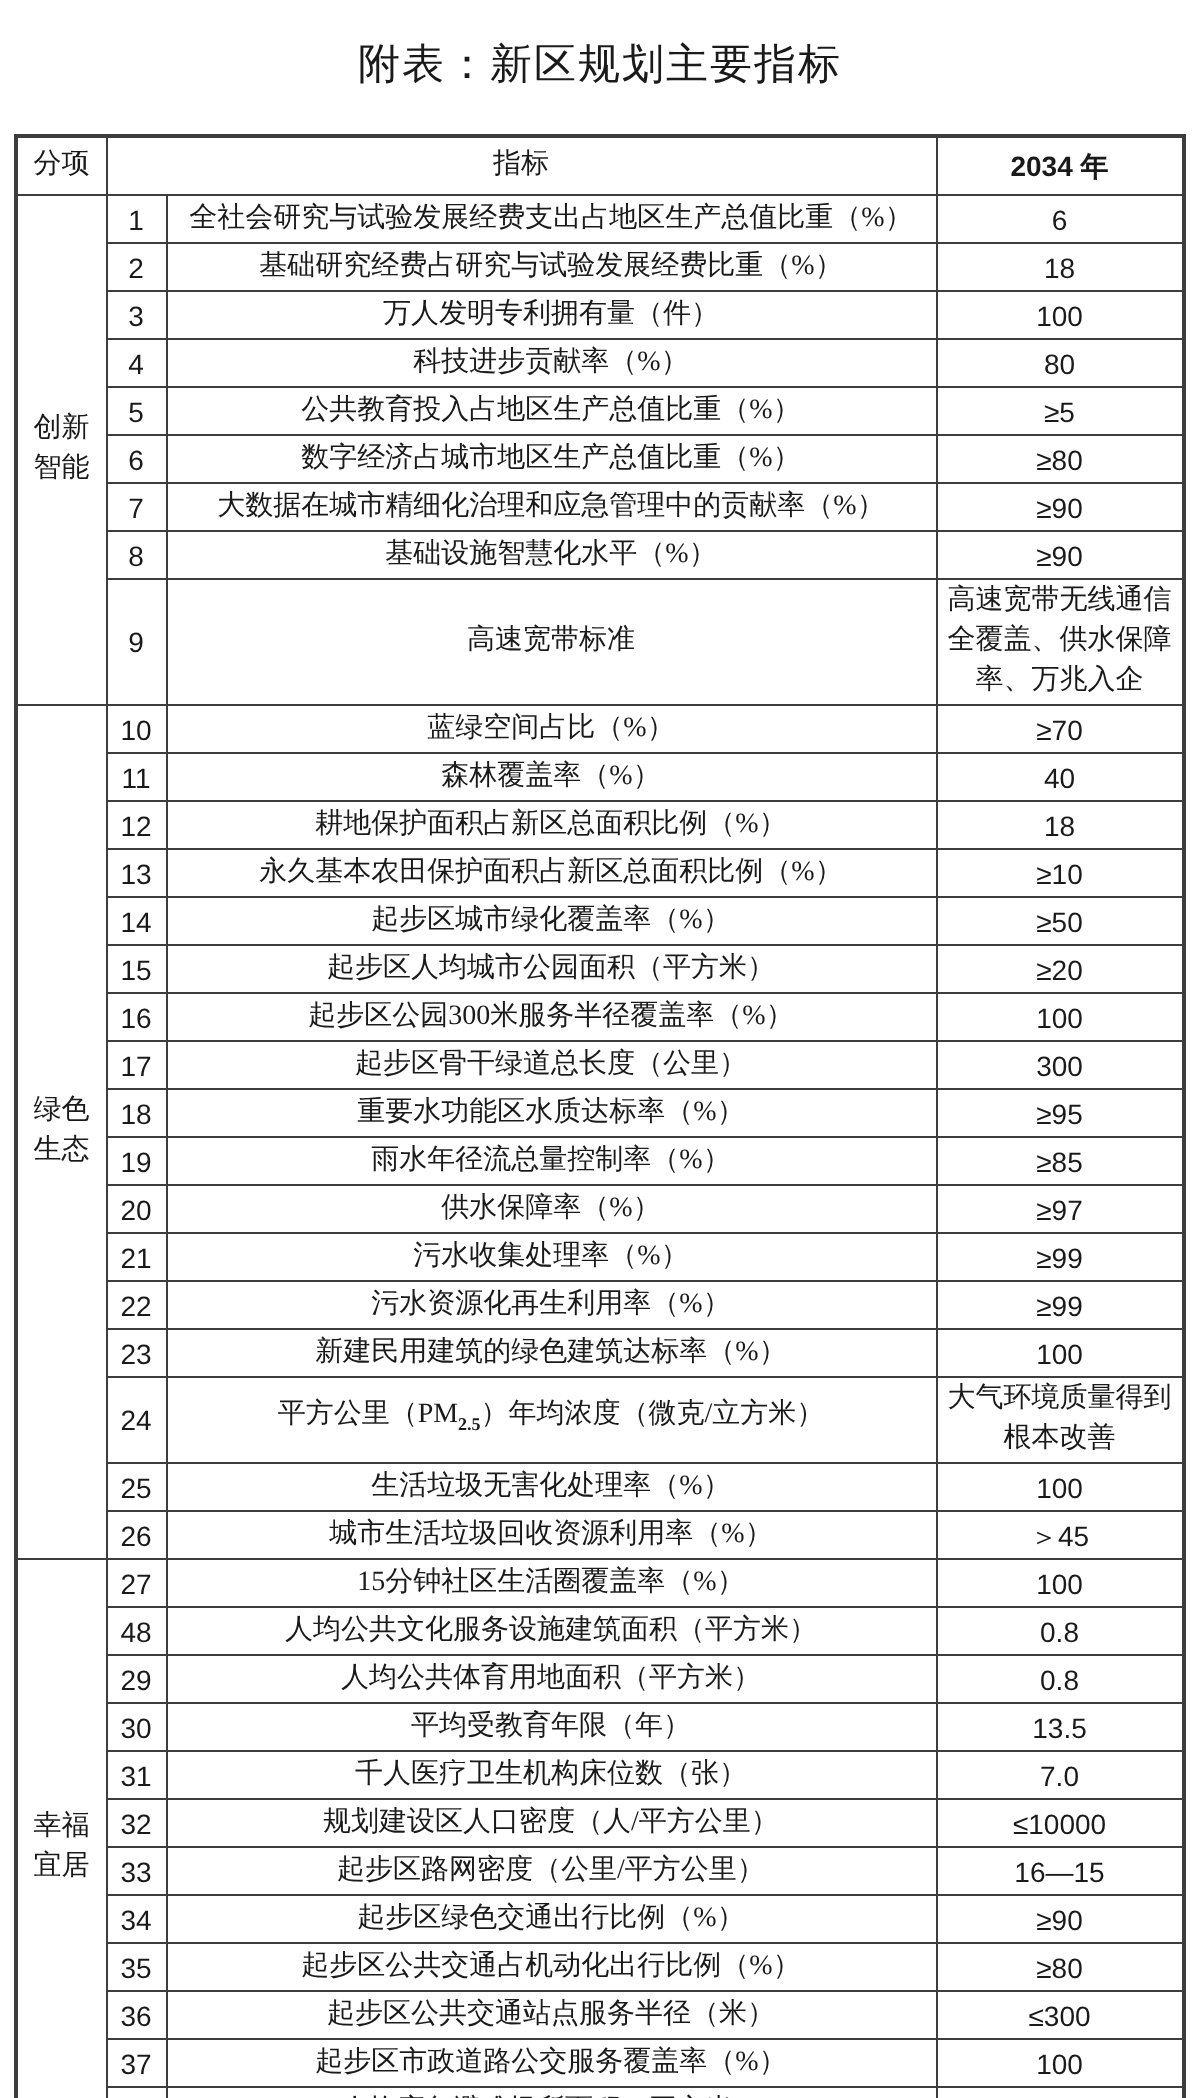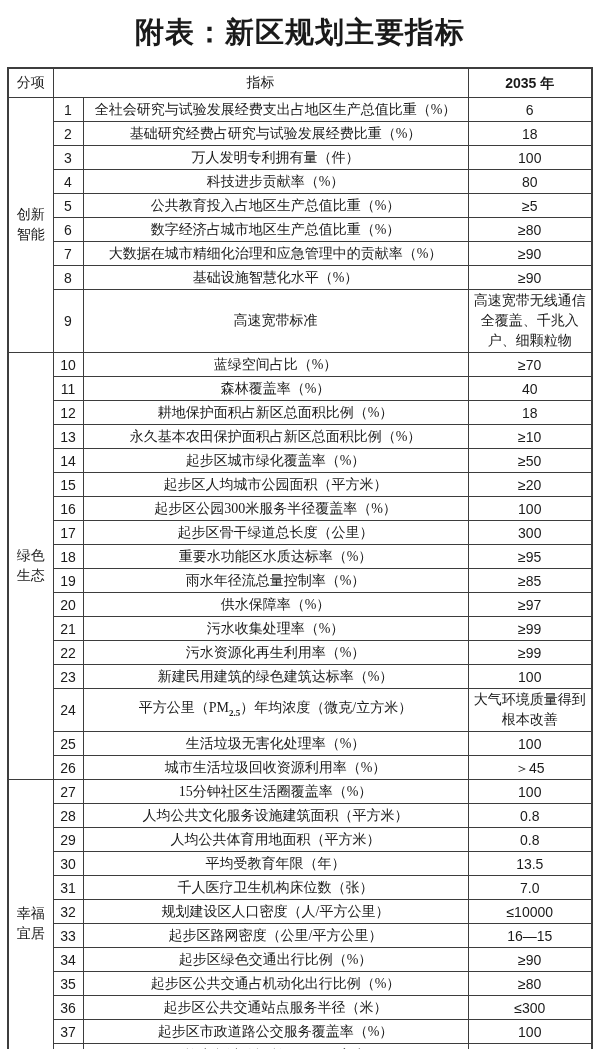--- a/index.html
+++ b/index.html
@@ -3,21 +3,21 @@
 <meta charset="utf-8">
 <style>
   html,body{margin:0;padding:0;}
   body{
     width:600px;height:1049px;background:#ffffff;color:#1a1a1a;
     font-family:"Liberation Serif", serif;
     -webkit-font-smoothing:antialiased;overflow:hidden;
   }
   .title{
     margin:14px 0 0;text-align:center;
-    font-size:29px;font-weight:bold;letter-spacing:1px;line-height:36px;
+    font-size:21px;font-weight:normal;letter-spacing:1px;line-height:36px;
   }
   table.indicators{
     width:584px;margin:17px auto 0;border-collapse:collapse;table-layout:fixed;
     border:2px solid #3d3d3d;
   }
   .indicators th,.indicators td{
     border:1px solid #3d3d3d;text-align:center;vertical-align:middle;
     font-size:14px;line-height:20px;padding:1px 3px;
     word-break:break-all;
   }
@@ -41,21 +41,21 @@
   <colgroup>
     <col class="c-cat">
       <col class="c-no">
       <col class="c-ind">
       <col class="c-val">
   </colgroup>
   <thead>
     <tr>
       <th>分项</th>
       <th colspan="2">指标</th>
-      <th class="col-val">2035 年</th>
+      <th class="col-val">2034 年</th>
     </tr>
   </thead>
   <tbody>
       <tr>
         <td class="cat-cell" rowspan="9">
           <div>创新</div>
           <div>智能</div>
         </td>
         <td class="num">1</td>
         <td>全社会研究与试验发展经费支出占地区生产总值比重（%）</td>
@@ -92,21 +92,21 @@
         <td class="num">≥90</td>
       </tr>
       <tr>
         <td class="num">8</td>
         <td>基础设施智慧化水平（%）</td>
         <td class="num">≥90</td>
       </tr>
       <tr>
         <td class="num">9</td>
         <td>高速宽带标准</td>
-        <td>高速宽带无线通信全覆盖、千兆入户、细颗粒物</td>
+        <td>高速宽带无线通信全覆盖、供水保障率、万兆入企</td>
       </tr>
       <tr>
         <td class="cat-cell" rowspan="17">
           <div>绿色</div>
           <div>生态</div>
         </td>
         <td class="num">10</td>
         <td>蓝绿空间占比（%）</td>
         <td class="num">≥70</td>
       </tr>
@@ -193,21 +193,21 @@
       <tr>
         <td class="cat-cell" rowspan="12">
           <div>幸福</div>
           <div>宜居</div>
         </td>
         <td class="num">27</td>
         <td>15分钟社区生活圈覆盖率（%）</td>
         <td class="num">100</td>
       </tr>
       <tr>
-        <td class="num">28</td>
+        <td class="num">48</td>
         <td>人均公共文化服务设施建筑面积（平方米）</td>
         <td class="num">0.8</td>
       </tr>
       <tr>
         <td class="num">29</td>
         <td>人均公共体育用地面积（平方米）</td>
         <td class="num">0.8</td>
       </tr>
       <tr>
         <td class="num">30</td>

